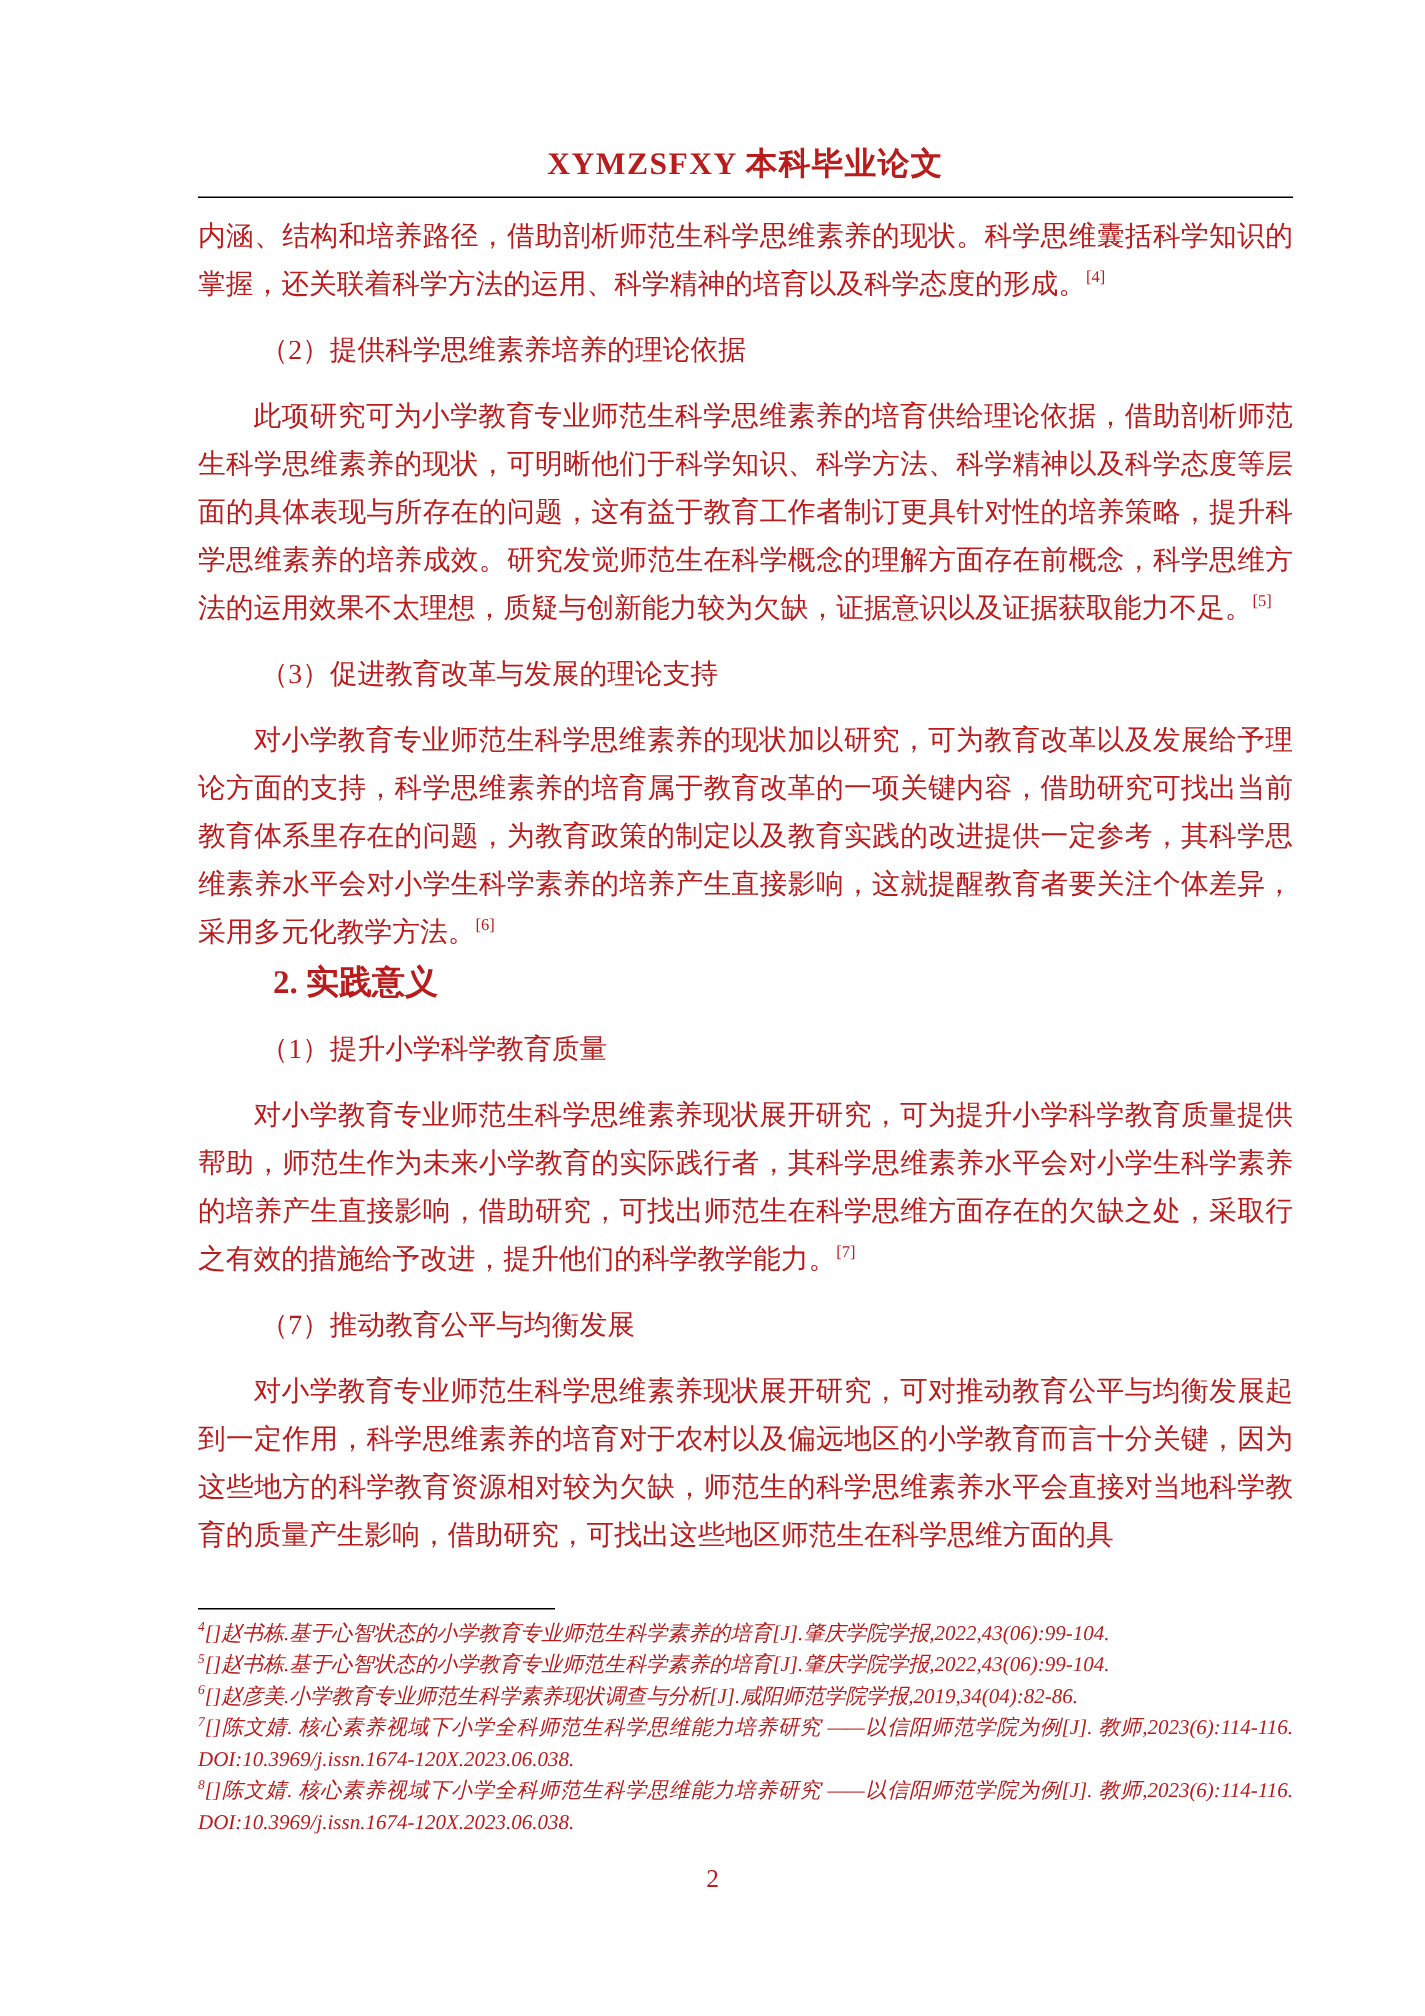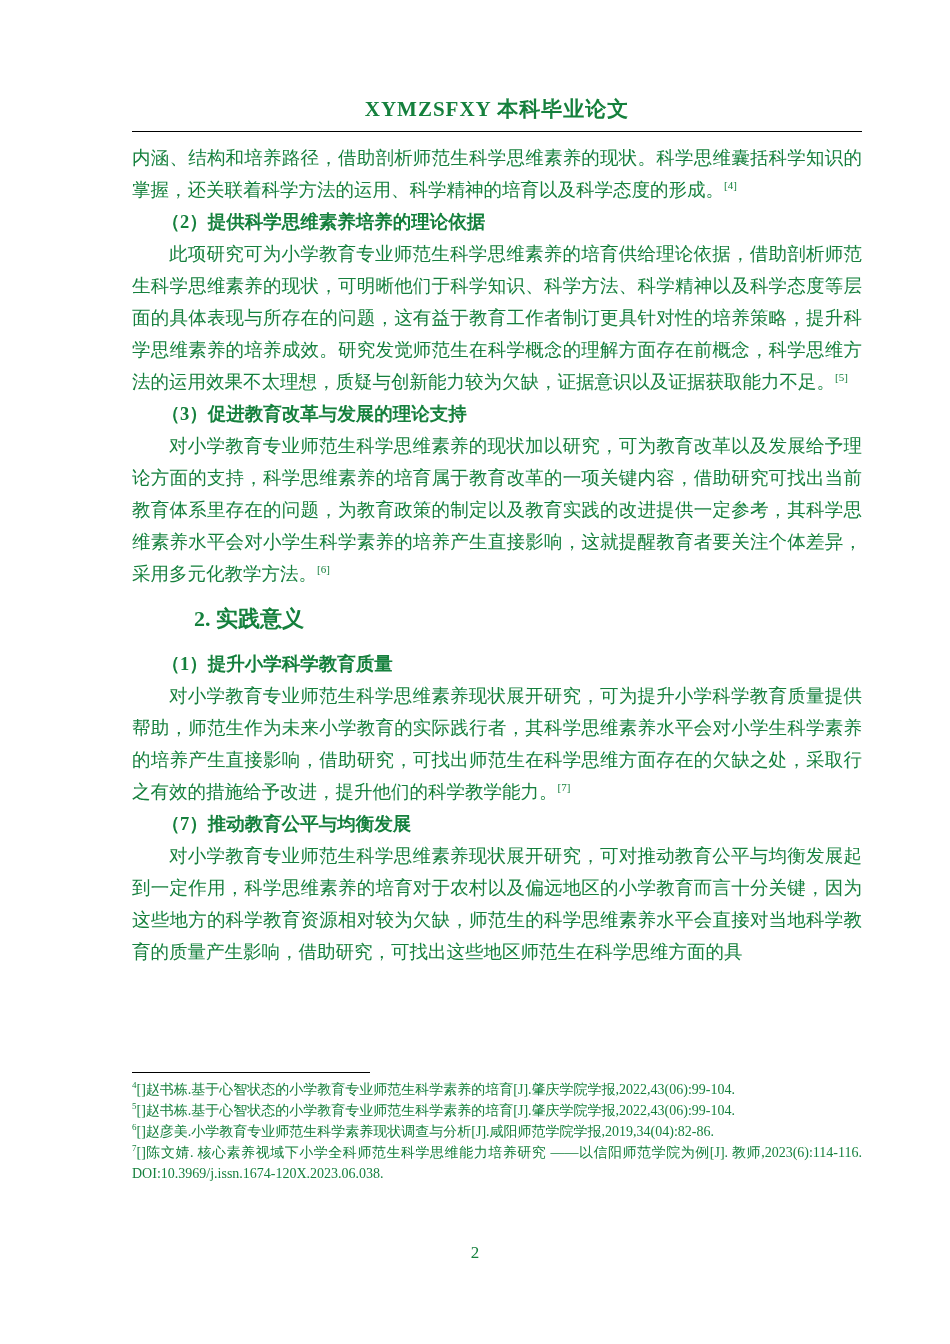--- a/index.html
+++ b/index.html
@@ -4,21 +4,21 @@
 <style>
   * { box-sizing: border-box; }
   html, body { margin: 0; padding: 0; background: #e8e8e8; }
   .page {
     position: relative;
     width: 950px;
     height: 1344px;
     margin: 0 auto;
     background: #ffffff;
     font-family: "Liberation Serif", "DejaVu Serif", serif;
-    color: #15803d;
+    color: #b91c1c;
     padding: 95px 88px 0 132px;
     overflow: hidden;
   }
   .doc-header {
     text-align: center;
     font-weight: bold;
     font-size: 21px;
     letter-spacing: 1px;
     border-bottom: 1px solid #000;
     padding-bottom: 8px;
@@ -30,28 +30,28 @@
     font-size: 18.5px;
     line-height: 32px;
   }
   .para {
     margin: 0;
     text-align: justify;
     text-indent: 2em;
   }
   .para.noindent { text-indent: 0; }
   .h3 {
-    margin: 0;
+    margin: 12px;
     font-size: 18.5px;
-    font-weight: bold;
+    font-weight: normal;
     text-indent: 1.6em;
     line-height: 32px;
   }
   .h2 {
-    margin: 12px;
+    margin: 0;
     font-size: 22px;
     font-weight: bold;
     text-indent: 50px;
     line-height: 34px;
   }
   .fn-ref {
     font-size: 11px;
     vertical-align: super;
     line-height: 0;
   }
@@ -63,20 +63,21 @@
   }
   .fn-sep {
     width: 238px;
     border-top: 1px solid #000;
     margin-bottom: 6px;
   }
   .footnote {
     font-size: 14px;
     line-height: 21px;
     text-align: justify;
+    font-style: italic;
   }
   .footnote sup {
     font-size: 9px;
     vertical-align: super;
     line-height: 0;
   }
   .page-number {
     position: absolute;
     left: 0;
     right: 0;
@@ -119,17 +120,18 @@
     <p class="para"><span>对小学教育专业师范生科学思维素养现状展开研究，可对推动教育公平与均衡发展起到一定作用，科学思维素养的培育对于农村以及偏远地区的小学教育而言十分关键，因为这些地方的科学教育资源相对较为欠缺，师范生的科学思维素养水平会直接对当地科学教育的质量产生影响，借助研究，可找出这些地区师范生在科学思维方面的具</span></p>
 
   </main>
 
   <footer class="doc-footer">
     <div class="fn-sep"></div>
     <div class="footnote"><sup>4</sup><span>[]赵书栋.基于心智状态的小学教育专业师范生科学素养的培育[J].肇庆学院学报,2022,43(06):99-104.</span></div>
     <div class="footnote"><sup>5</sup><span>[]赵书栋.基于心智状态的小学教育专业师范生科学素养的培育[J].肇庆学院学报,2022,43(06):99-104.</span></div>
     <div class="footnote"><sup>6</sup><span>[]赵彦美.小学教育专业师范生科学素养现状调查与分析[J].咸阳师范学院学报,2019,34(04):82-86.</span></div>
     <div class="footnote"><sup>7</sup><span>[]陈文婧. 核心素养视域下小学全科师范生科学思维能力培养研究 ——以信阳师范学院为例[J]. 教师,2023(6):114-116. DOI:10.3969/j.issn.1674-120X.2023.06.038.</span></div>
+    <div class="footnote"><sup>8</sup><span>[]陈文婧. 核心素养视域下小学全科师范生科学思维能力培养研究 ——以信阳师范学院为例[J]. 教师,2023(6):114-116. DOI:10.3969/j.issn.1674-120X.2023.06.038.</span></div>
   </footer>
 
   <div class="page-number">2</div>
 
 </div>
 
 </body></html>

